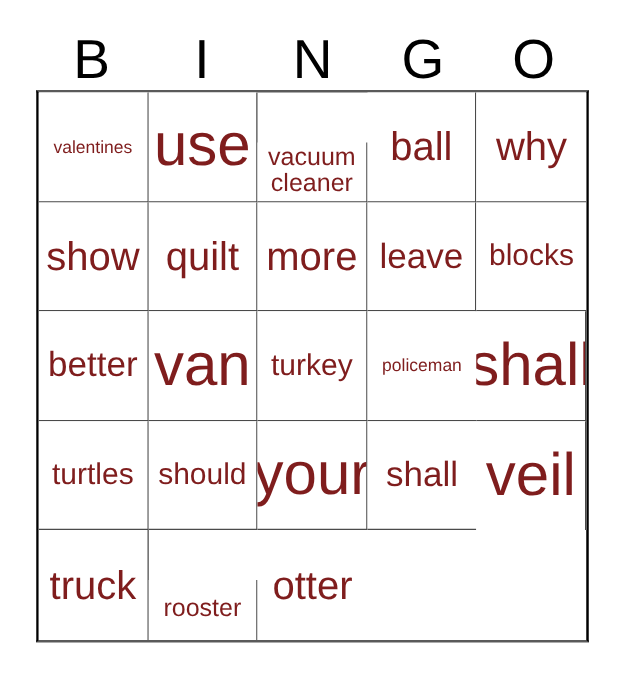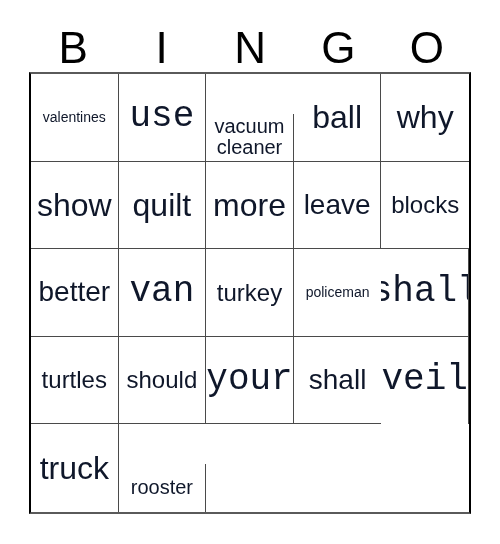--- a/index.html
+++ b/index.html
@@ -65,33 +65,33 @@
     box-sizing: border-box;
     border-right: 1px solid #4a4a4a;
     border-bottom: 1px solid #4a4a4a;
     display: flex;
     align-items: center;
     justify-content: center;
     text-align: center;
     overflow: hidden;
     padding: 0 2px;
     line-height: 1.08;
-    color: #0f172a;
+    color: #7f1d1d;
     background: #ffffff;
   }
   .bingo-cell.col-last { border-right: none; }
   .bingo-cell.row-last { border-bottom: none; }
 
   
   .sz-xs { font-size: 14px; }
   .sz-s  { font-size: 20px; margin-top: 40px; }
   .sz-m  { font-size: 24px; }
   .sz-l  { font-size: 28px; }
   .sz-xl { font-size: 32px; }
-  .sz-xxl{ font-size: 36px; font-family: Liberation Mono, monospace; }
+  .sz-xxl{ font-size: 48px; }
 </style>
 </head>
 <body>
 
 <div id="bingo-card">
 
   <div id="header-row">
     <div class="header-letter">B</div>
     <div class="header-letter">I</div>
     <div class="header-letter">N</div>
@@ -115,15 +115,16 @@
       <div class="bingo-cell sz-m">turkey</div>
       <div class="bingo-cell sz-xs col-last">policeman</div>
       <div class="bingo-cell sz-xxl">shall</div>
       <div class="bingo-cell sz-m">turtles</div>
       <div class="bingo-cell sz-m">should</div>
       <div class="bingo-cell sz-xxl">your</div>
       <div class="bingo-cell sz-l col-last">shall</div>
       <div class="bingo-cell sz-xxl row-last">veil</div>
       <div class="bingo-cell sz-xl row-last">truck</div>
       <div class="bingo-cell sz-s row-last">rooster</div>
+      <div class="bingo-cell sz-xl col-last row-last">otter</div>
     </div>
 
 </div>
 
 </body></html>

